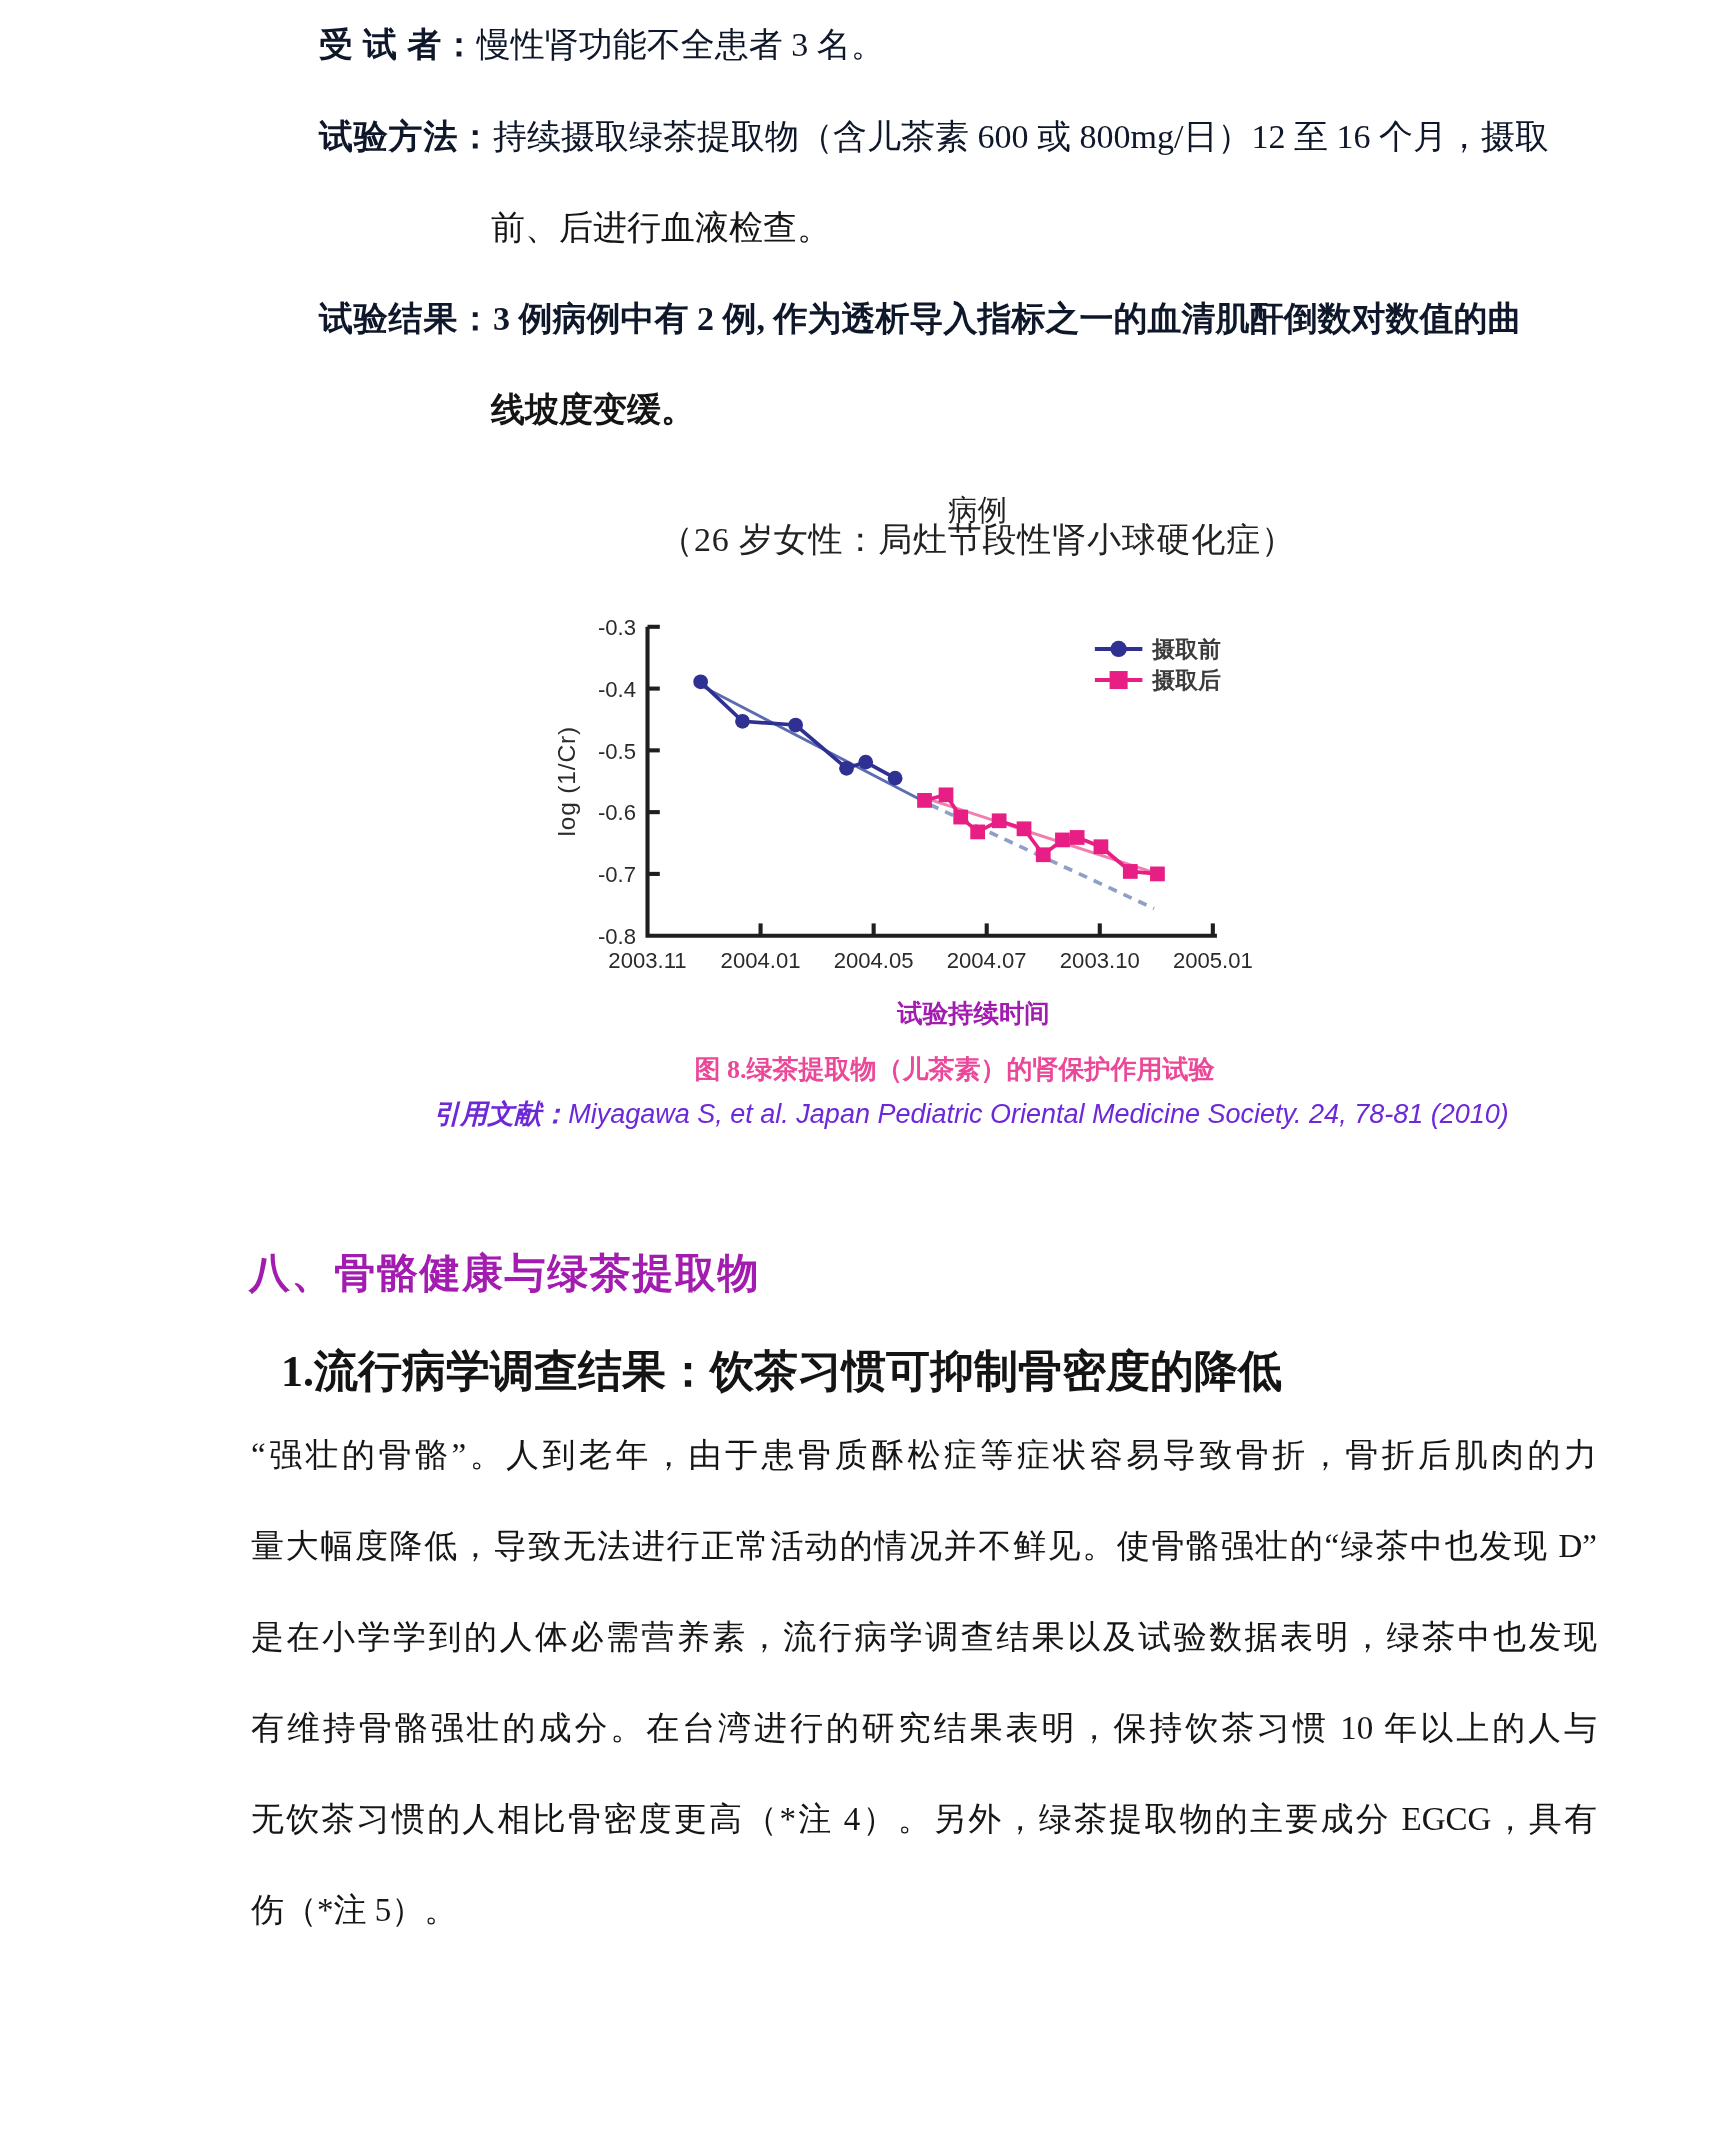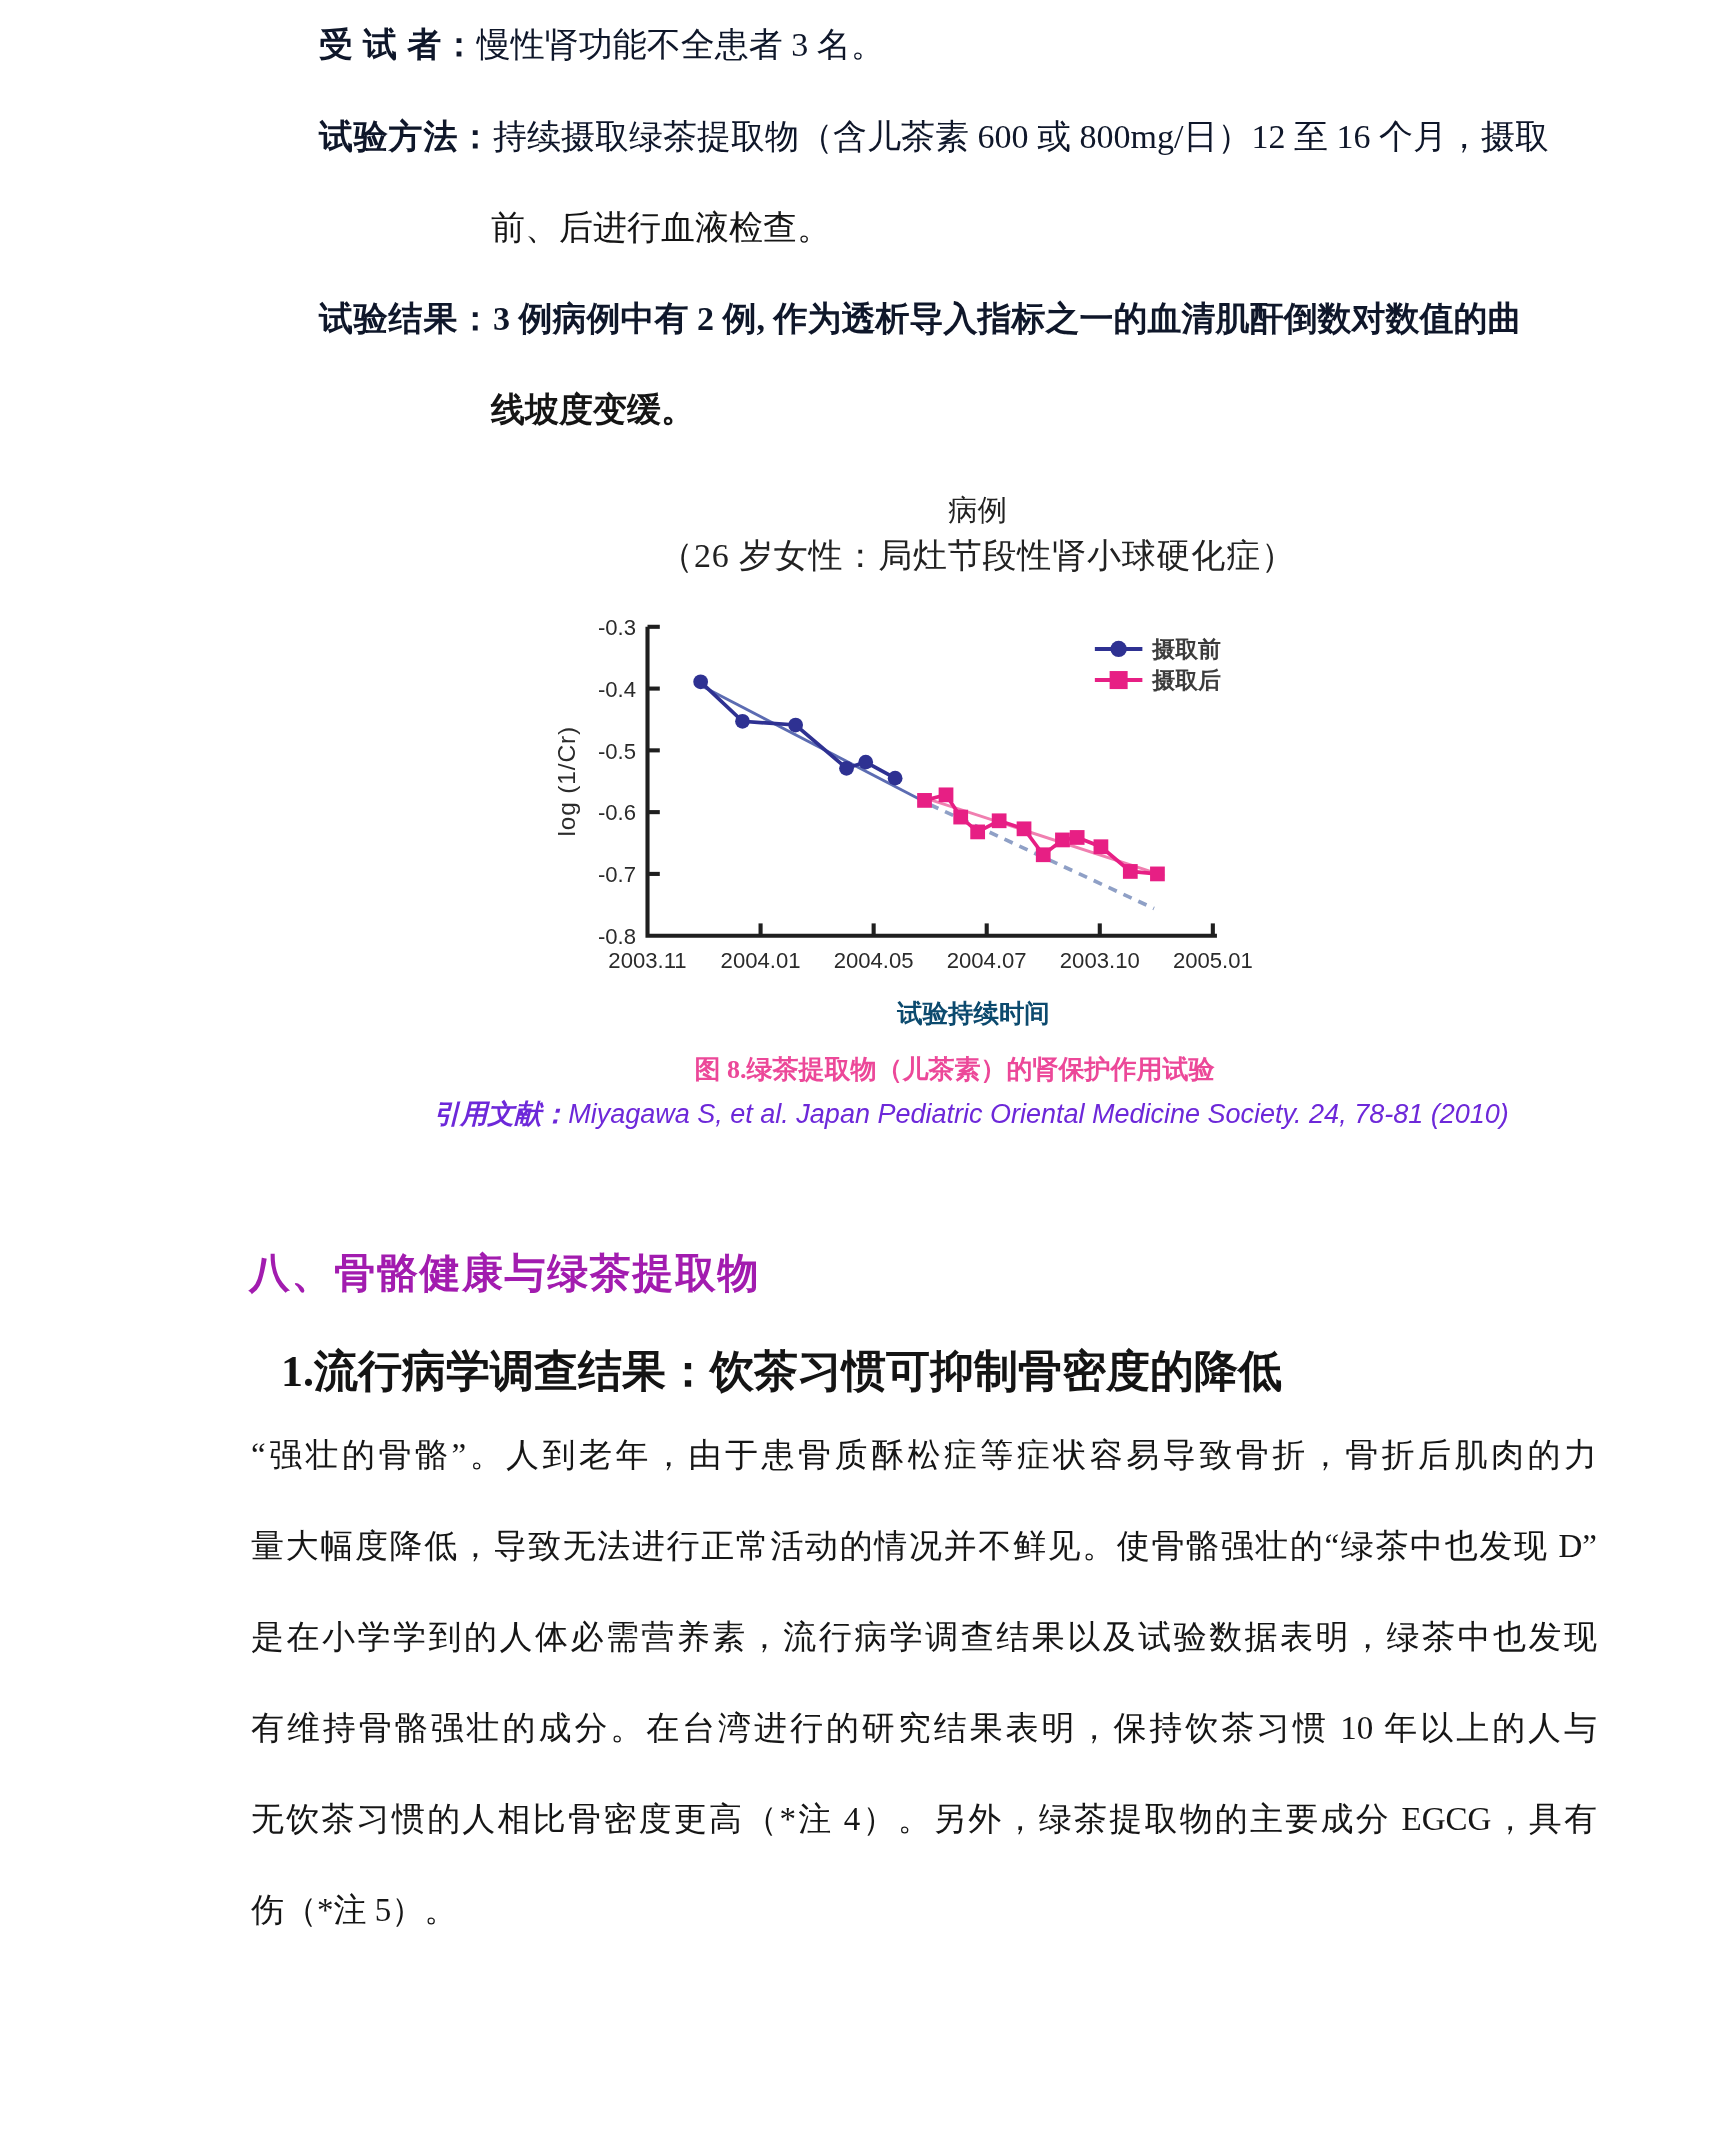--- a/index.html
+++ b/index.html
@@ -9,26 +9,26 @@
     overflow:hidden;
   }
   
   .trial-row{position:absolute;left:319px;font-size:34px;line-height:46px;white-space:nowrap;color:#0f172a;}
   .trial-row .lbl{font-weight:bold;letter-spacing:0.8px;}
   .trial-row .txt{font-weight:normal;}
   .trial-row .txt.bold{font-weight:bold;}
   .trial-cont{position:absolute;left:491px;font-size:34px;line-height:46px;white-space:nowrap;color:#151515;}
   .trial-cont.bold{font-weight:bold;}
   .fig-title{position:absolute;left:617px;width:721px;top:491px;text-align:center;font-size:29.5px;color:#222;}
-  .fig-subtitle{position:absolute;left:617px;width:721px;top:533px;text-align:center;font-size:34px;letter-spacing:0.8px;color:#222;}
+  .fig-subtitle{position:absolute;left:617px;width:721px;top:517px;text-align:center;font-size:34px;letter-spacing:0.8px;color:#222;}
   #chart-holder{position:absolute;left:541px;top:612px;width:721px;height:377px;}
   .tick{font-family:"Liberation Sans","DejaVu Sans",sans-serif;font-size:27px;fill:#2b2b2b;}
   .ylab{font-family:"Liberation Sans","DejaVu Sans",sans-serif;font-size:30px;fill:#2b2b2b;letter-spacing:1px;}
   .leg{font-family:"Liberation Sans","DejaVu Sans",sans-serif;font-size:28px;font-weight:bold;fill:#3c3c3c;}
-  .fig-xlabel{position:absolute;left:613px;width:721px;top:997px;text-align:center;font-size:25.4px;font-weight:bold;color:#0c4a6e;}
+  .fig-xlabel{position:absolute;left:613px;width:721px;top:997px;text-align:center;font-size:25.4px;font-weight:bold;color:#a21caf;}
   .fig-caption{position:absolute;left:246px;width:1417px;top:1052px;text-align:center;font-size:26px;font-weight:bold;color:#ec4899;}
   .fig-citation{position:absolute;left:246px;width:1450px;top:1096px;text-align:center;font-size:27px;font-style:italic;
     font-family:"Liberation Sans","DejaVu Sans",sans-serif;color:#6d28d9;}
   .fig-citation .cit-lbl{font-weight:bold;font-family:"Liberation Serif",serif;}
   
   .sec-heading{position:absolute;left:249px;top:1246px;font-size:41px;font-weight:bold;letter-spacing:1.6px;}
   .sec-subheading{position:absolute;left:281px;top:1342px;font-size:44px;font-weight:bold;color:#141414;}
   .paragraph{position:absolute;left:251px;top:1410px;width:1346px;}
   .para-line{height:91px;line-height:91px;font-size:33px;color:#161616;
     text-align:justify;text-align-last:justify;text-justify:inter-character;white-space:nowrap;}

